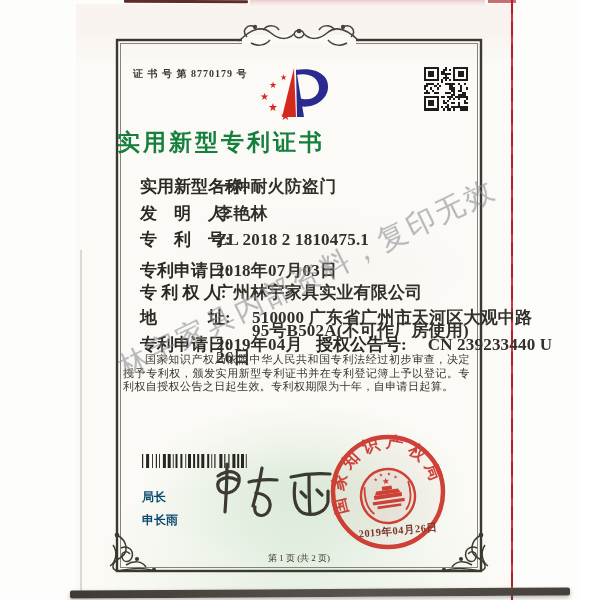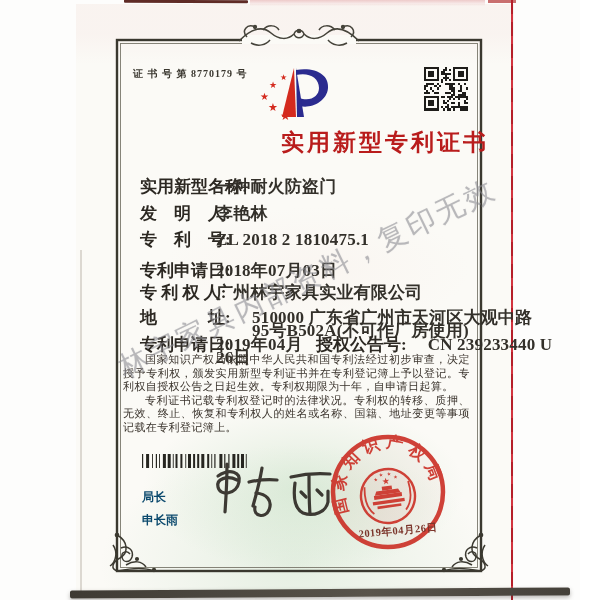--- a/index.html
+++ b/index.html
@@ -28,22 +28,22 @@
     background:repeating-linear-gradient(180deg,#b51f2a 0 14px,#d23440 14px 22px);
   }
   .bottom-shadow{
     position:absolute;left:70px;top:589px;width:500px;height:7.5px;
     background:linear-gradient(90deg,#3f3b34,#59544b 60%,#45413a);
     transform:rotate(-.35deg);border-radius:2px;box-shadow:0 2px 4px rgba(60,55,48,.35);
   }
   svg{position:absolute;overflow:visible;}
   
   .cert-no{position:absolute;left:133px;top:67px;font-size:10px;letter-spacing:1px;color:#3a372f;font-weight:600;}
-  .title{position:absolute;left:117px;top:127px;width:364px;text-align:right;
-         font-size:23px;font-weight:bold;letter-spacing:3px;color:#b91c1c;padding-left:8px;}
+  .title{position:absolute;left:117px;top:127px;width:364px;text-align:left;
+         font-size:23px;font-weight:bold;letter-spacing:3px;color:#15803d;}
   
   .row{position:absolute;left:140px;display:flex;font-size:17px;line-height:13px;}
   .lab{width:76px;flex:0 0 auto;font-weight:bold;color:#2c2822;white-space:nowrap;}
   .val{font-weight:600;color:#33302a;letter-spacing:.2px;}
   .val-wrap{width:288px;margin-left:36px;}
   .lab2{font-weight:bold;color:#2c2822;white-space:nowrap;margin-right:21px;}
   .val1{width:100px;flex:0 0 auto;}
   
   .paras{position:absolute;left:123px;top:353px;width:347px;}
   .paras p{margin:0;text-indent:2em;font-size:11px;line-height:13.6px;
@@ -278,21 +278,20 @@
   </div>
   <div class="row" style="top:338px">
     <span class="lab">专利申请日:</span>
     <span class="val val1">2019年04月26日</span>
     <span class="lab2">授权公告号:</span>
     <span class="val">CN 239233440 U</span>
   </div>
 
   <div class="paras">
     <p>国家知识产权局依照中华人民共和国专利法经过初步审查，决定授予专利权，颁发实用新型专利证书并在专利登记簿上予以登记。专利权自授权公告之日起生效。专利权期限为十年，自申请日起算。</p>
-    <p>专利证书记载专利权登记时的法律状况。专利权的转移、质押、无效、终止、恢复和专利权人的姓名或名称、国籍、地址变更等事项记载在专利登记簿上。</p>
   </div>
 
   <div class="watermark">林宇家具内部资料，复印无效</div>
 
   <svg id="barcode" class="z-top" style="left:142px;top:454px;" width="106" height="14" viewBox="0 0 106 14">
       <rect x="0" y="0" width="1.2" height="14" fill="#262520"></rect>
       <rect x="4.1" y="0" width="3" height="14" fill="#262520"></rect>
       <rect x="10" y="0" width="0.9" height="14" fill="#262520"></rect>
       <rect x="13.8" y="0" width="1.2" height="14" fill="#262520"></rect>
       <rect x="17.1" y="0" width="0.9" height="14" fill="#262520"></rect>
@@ -359,14 +358,15 @@
         <path d="M-11,-6 L11,-6 L13,-2 L-13,-2 Z"></path>
         <rect x="-14" y="-2" width="28" height="4"></rect>
         <rect x="-16" y="4" width="32" height="3.4"></rect>
         <rect x="-12" y="9" width="24" height="2.6"></rect>
         <path d="M-22,-12 C-24,0 -22,10 -16,16 M22,-12 C24,0 22,10 16,16" fill="none" stroke="#cb2e24" stroke-width="1.8"></path>
       </g>
     </g>
   </svg>
   <div class="seal-date z-top">2019年04月26日</div>
 
+  <div class="page-footer">第 1 页 (共 2 页)</div>
 
 </div>
 
 </body></html>

